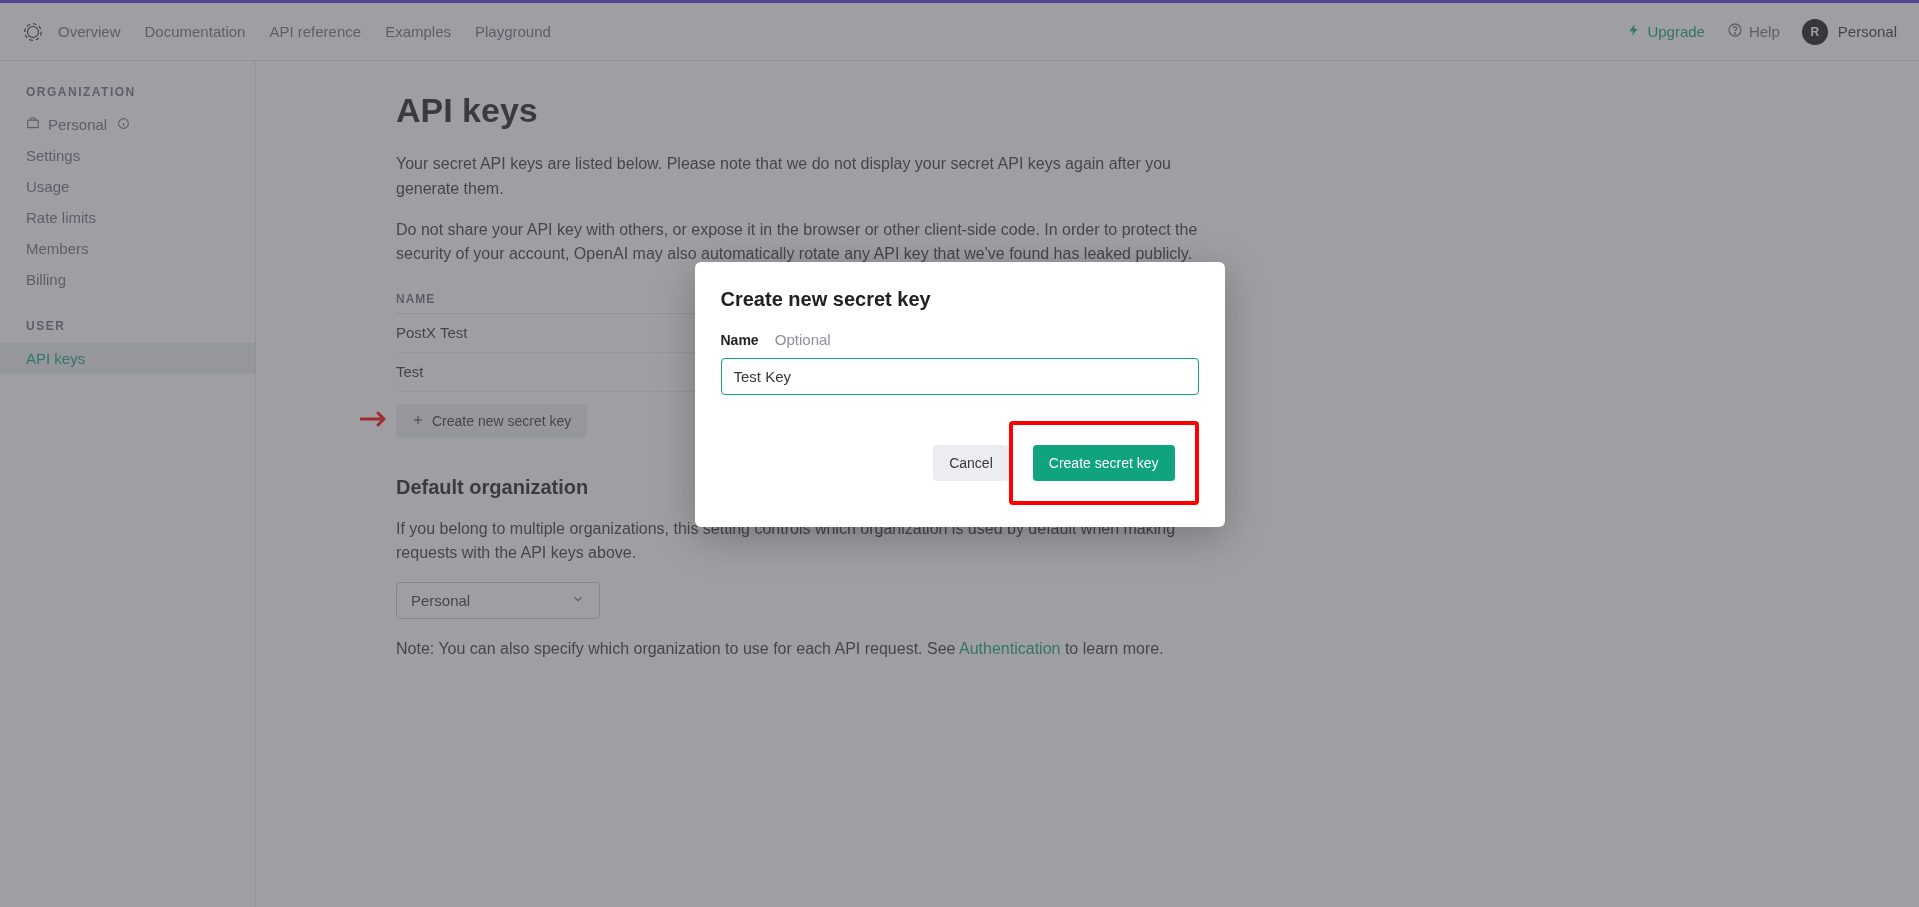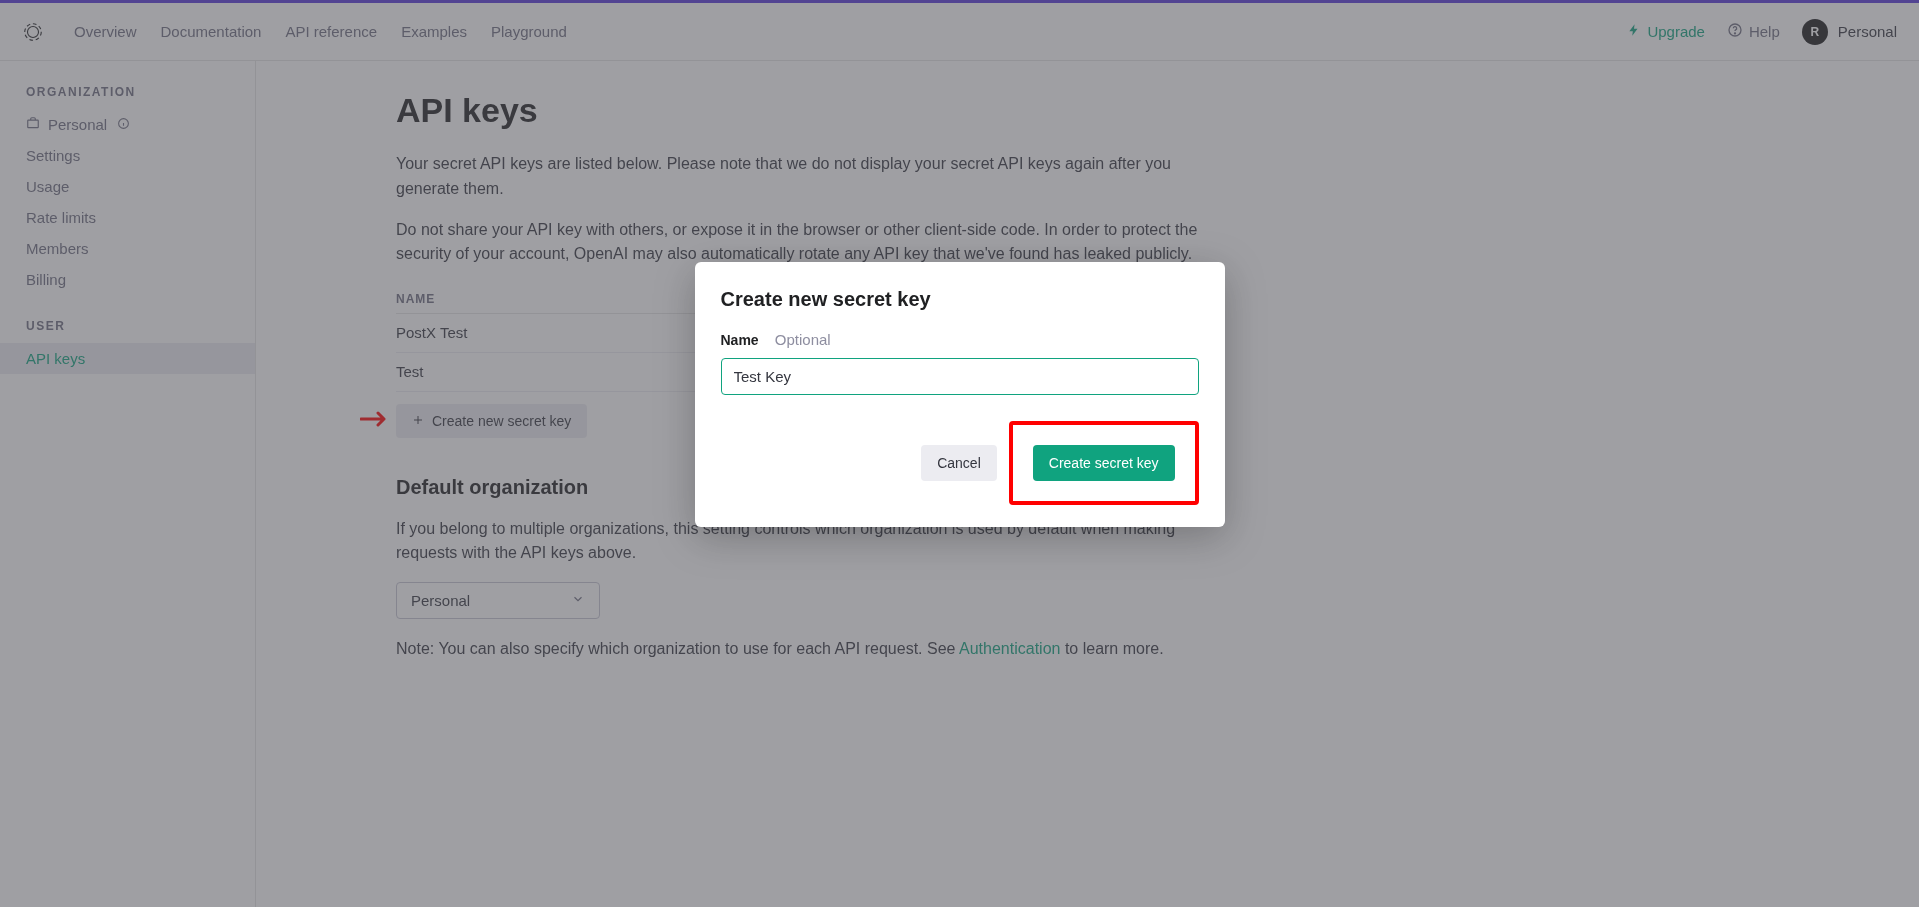--- a/index.html
+++ b/index.html
@@ -9,21 +9,21 @@
       background: #fff;
       font-size: 15px;
       overflow: hidden;
     }
     
     .topbar {
       display: flex; align-items: center; justify-content: space-between;
       height: 61px; border-bottom: 1px solid #e5e5e5; border-top: 3px solid #5436da;
       padding: 0 22px;
     }
-    .topbar-left { display: flex; align-items: center; gap: 22px; }
+    .topbar-left { display: flex; align-items: center; gap: 6px; }
     .logo { width: 22px; height: 22px; display: flex; align-items: center; justify-content: center; }
     .logo svg { width: 22px; height: 22px; }
     .topnav { display: flex; gap: 24px; margin-left: 8px; }
     .topnav a { color: #6e6e80; text-decoration: none; cursor: pointer; }
     .topbar-right { display: flex; align-items: center; gap: 22px; }
     .upgrade { color: #10a37f; display: flex; align-items: center; gap: 6px; cursor: pointer; }
     .help { color: #6e6e80; display: flex; align-items: center; gap: 6px; cursor: pointer; }
     .account { display: flex; align-items: center; gap: 10px; cursor: pointer; }
     .avatar { width: 26px; height: 26px; border-radius: 50%; background: #19191a; color: #fff; display: flex; align-items: center; justify-content: center; font-size: 12px; font-weight: 600; }
     
@@ -63,21 +63,21 @@
       position: fixed; left: 50%; top: 262px; transform: translateX(-50%);
       width: 530px; background: #fff; border-radius: 6px; padding: 26px 26px 22px; box-shadow: 0 10px 40px rgba(0,0,0,0.25);
     }
     .modal h2 { font-size: 20px; font-weight: 700; color: #202123; margin-bottom: 20px; }
     .fld-label { font-size: 14px; color: #202123; font-weight: 600; }
     .fld-opt { color: #8e8ea0; font-weight: 400; margin-left: 12px; }
     .fld-input {
       width: 100%; margin-top: 10px; padding: 9px 12px; font-size: 15px;
       border: 1px solid #10a37f; outline: none; border-radius: 4px; font-family: inherit; color: #353740;
     }
-    .modal-btns { display: flex; justify-content: flex-end; gap: 12px; margin-top: 26px; align-items: center; }
+    .modal-btns { display: flex; justify-content: flex-end; margin-top: 26px; align-items: center; }
     .btn-cancel { background: #ececf1; border: none; border-radius: 4px; padding: 10px 16px; color: #353740; font-size: 14px; cursor: pointer; }
     .btn-primary { background: #10a37f; border: none; border-radius: 4px; padding: 10px 16px; color: #fff; font-size: 14px; cursor: pointer; }
     .redbox { border: 4px solid #ff0000; border-radius: 4px; padding: 20px; }
   </style>
 </head>
 <body>
 
 <div class="topbar">
   <div class="topbar-left">
     <span class="logo">

